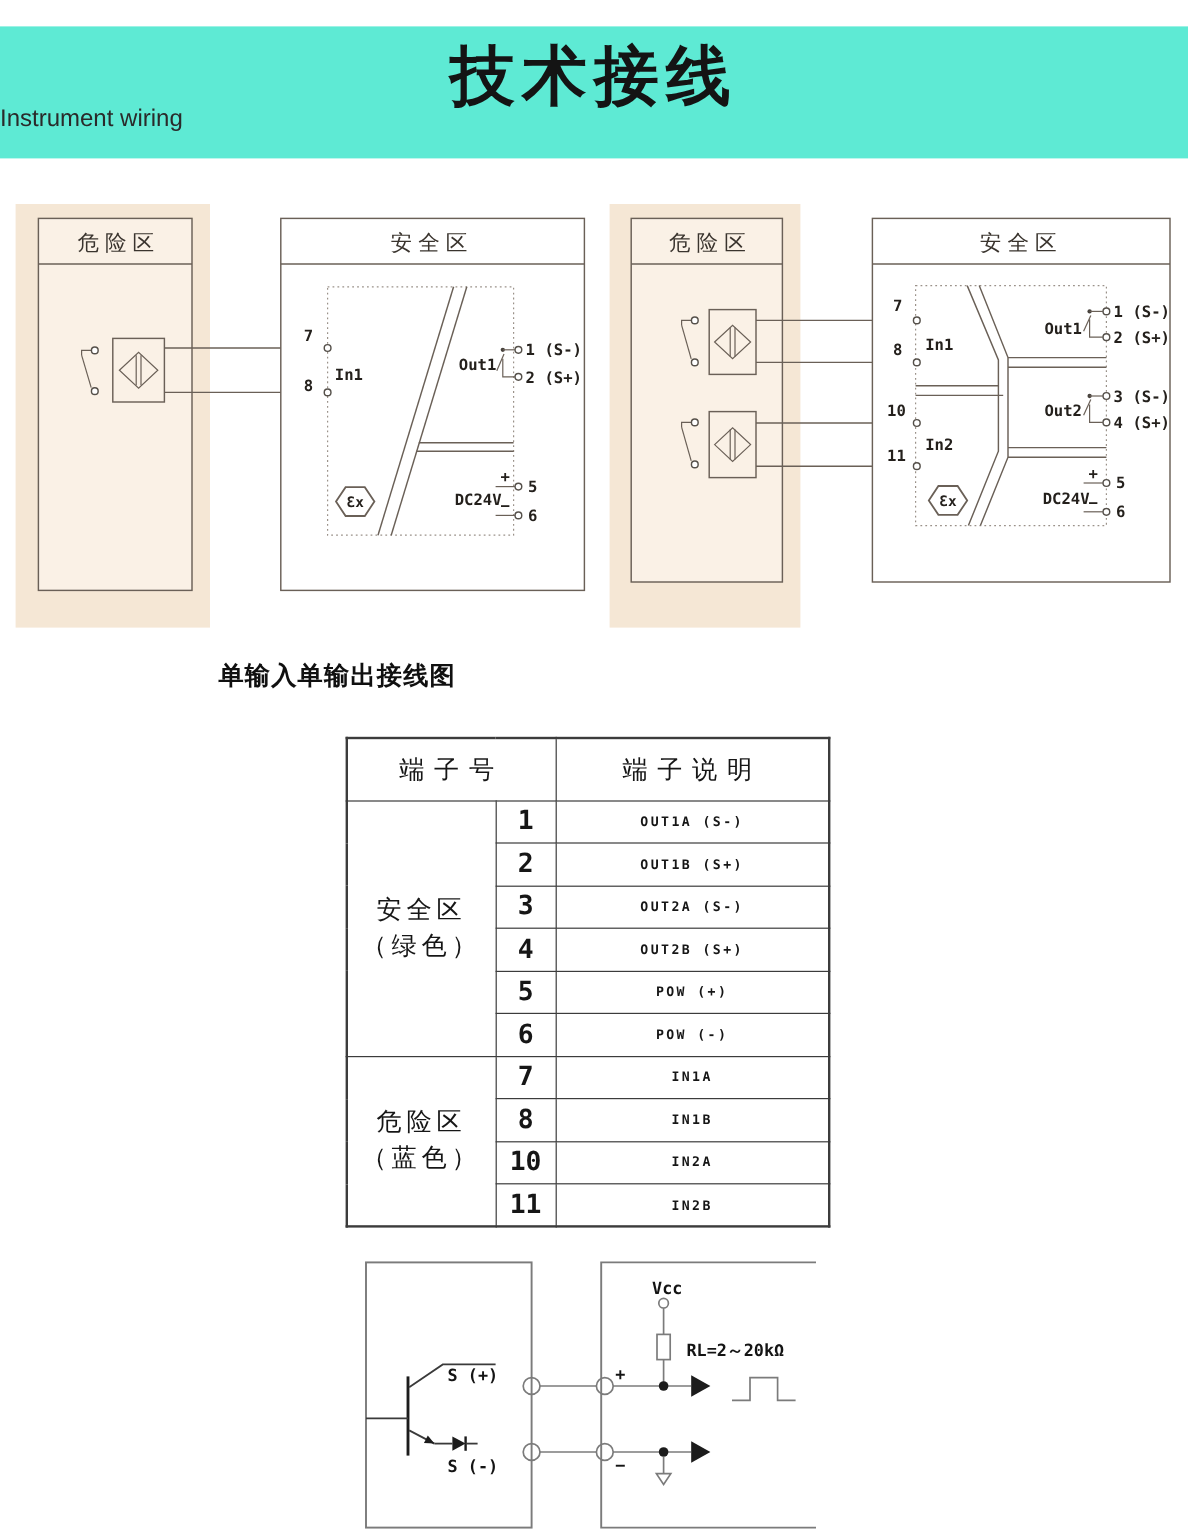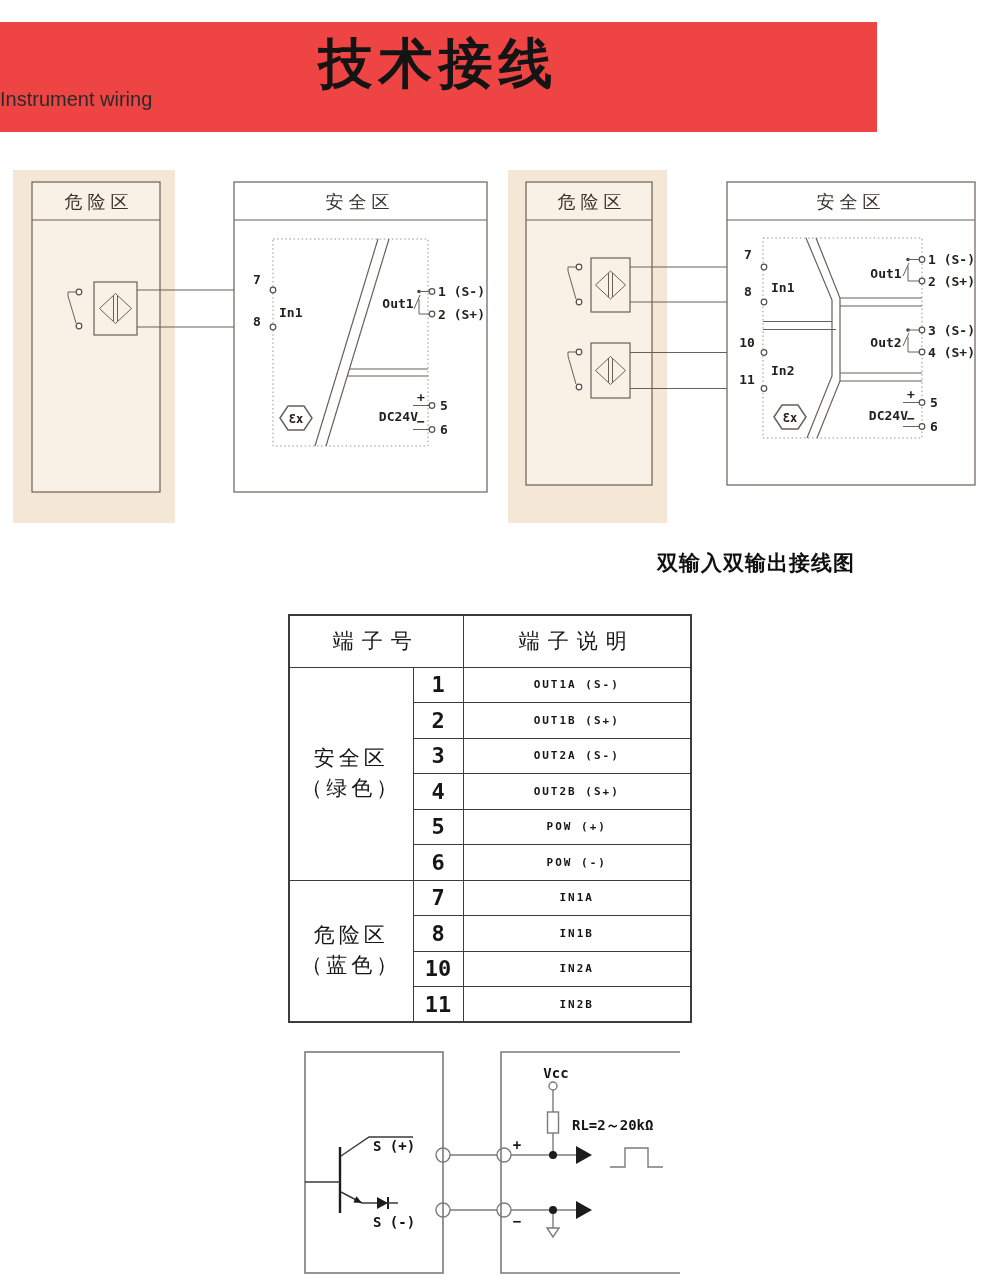--- a/index.html
+++ b/index.html
@@ -1,18 +1,18 @@
 <!DOCTYPE html>
 <html><head>
 <meta charset="utf-8">
 <style>
   html,body{margin:0;padding:0;background:#fff;}
   .page{position:relative;width:990px;height:1283px;background:#ffffff;overflow:hidden;
         font-family:"Liberation Sans",sans-serif;}
-  .header-band{position:absolute;left:0;top:22px;width:877px;height:110px;background:#ef4444;}
+  .header-band{position:absolute;left:0;top:22px;width:990px;height:110px;background:#5eead4;}
   .title{position:absolute;left:0;right:0;top:6px;text-align:center;font-size:54px;font-weight:bold;
          letter-spacing:6px;color:#141414;}
   .subtitle{position:absolute;left:0;right:0;top:66px;text-align:left;font-size:20px;color:#2a2a2a;}
   .caption{position:absolute;top:549px;width:302px;text-align:center;font-size:21px;font-weight:bold;
            color:#101010;letter-spacing:1px;}
   .cap-left{left:130px;}
   .cap-right{left:605px;}
   svg{position:absolute;}
   .ln{stroke:#6a6057;stroke-width:1.2;fill:none;}
   .lnthin{stroke:#6a6057;stroke-width:1;fill:none;}
@@ -209,21 +209,21 @@
         <circle class="term" cx="922" cy="426.5" r="2.8"></circle>
         <text class="lbl" x="930" y="431">6</text>
       </g>
       <g>
         <polygon class="ln" points="774,417 782,405 798,405 806,417 798,429 782,429" style="stroke-width:1.5"></polygon>
         <text class="exlbl" x="790" y="421.5" text-anchor="middle">Ɛx</text>
       </g>
     </g>
   </svg>
 
-  <div class="caption cap-right">双输入双输出接线图</div>
+  <div class="caption cap-left">单输入单输出接线图</div>
 
   <table class="termtab">
     <colgroup>
         <col style="width:124px">
         <col style="width:50px">
         <col style="width:228px">
       </colgroup>
     <tbody>
         <tr>
       <th class="hdr" colspan="2">端子号</th>

